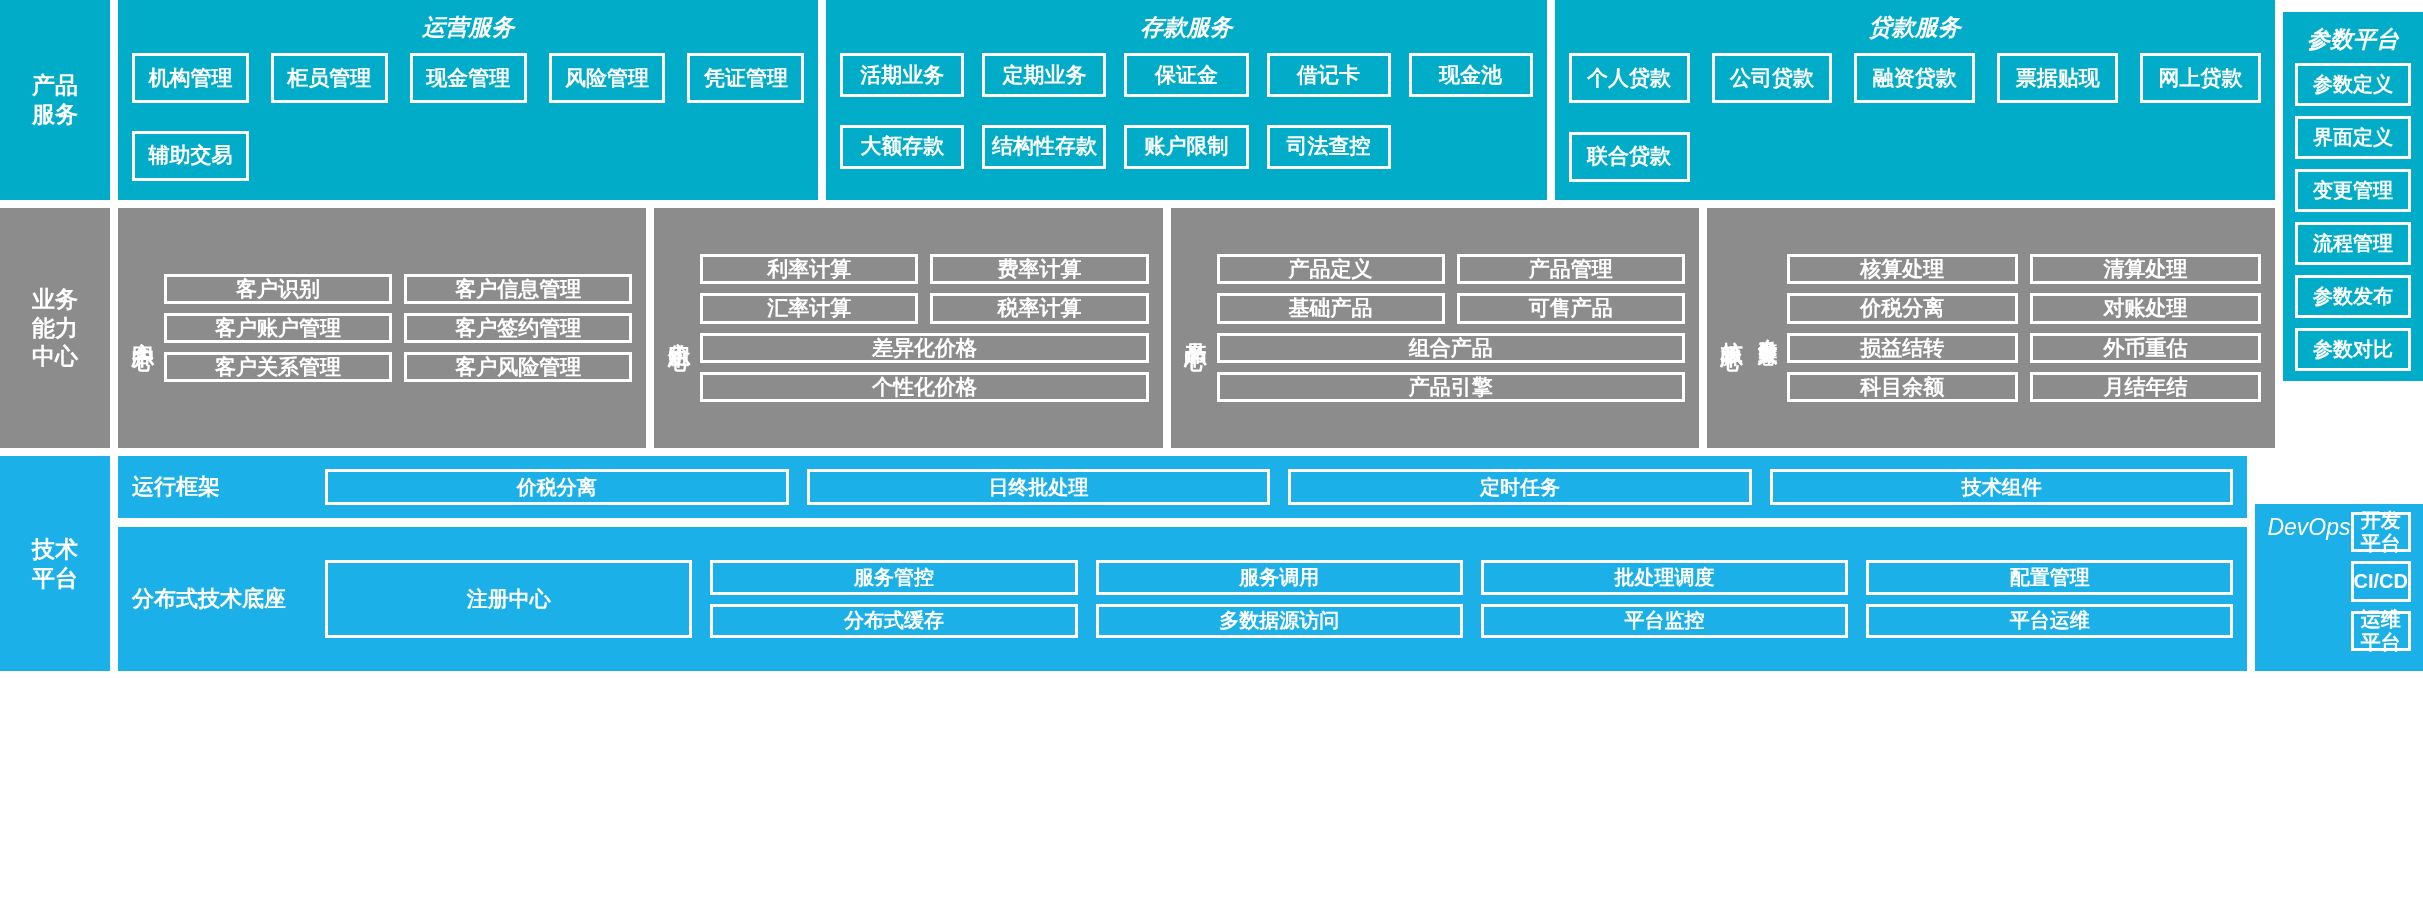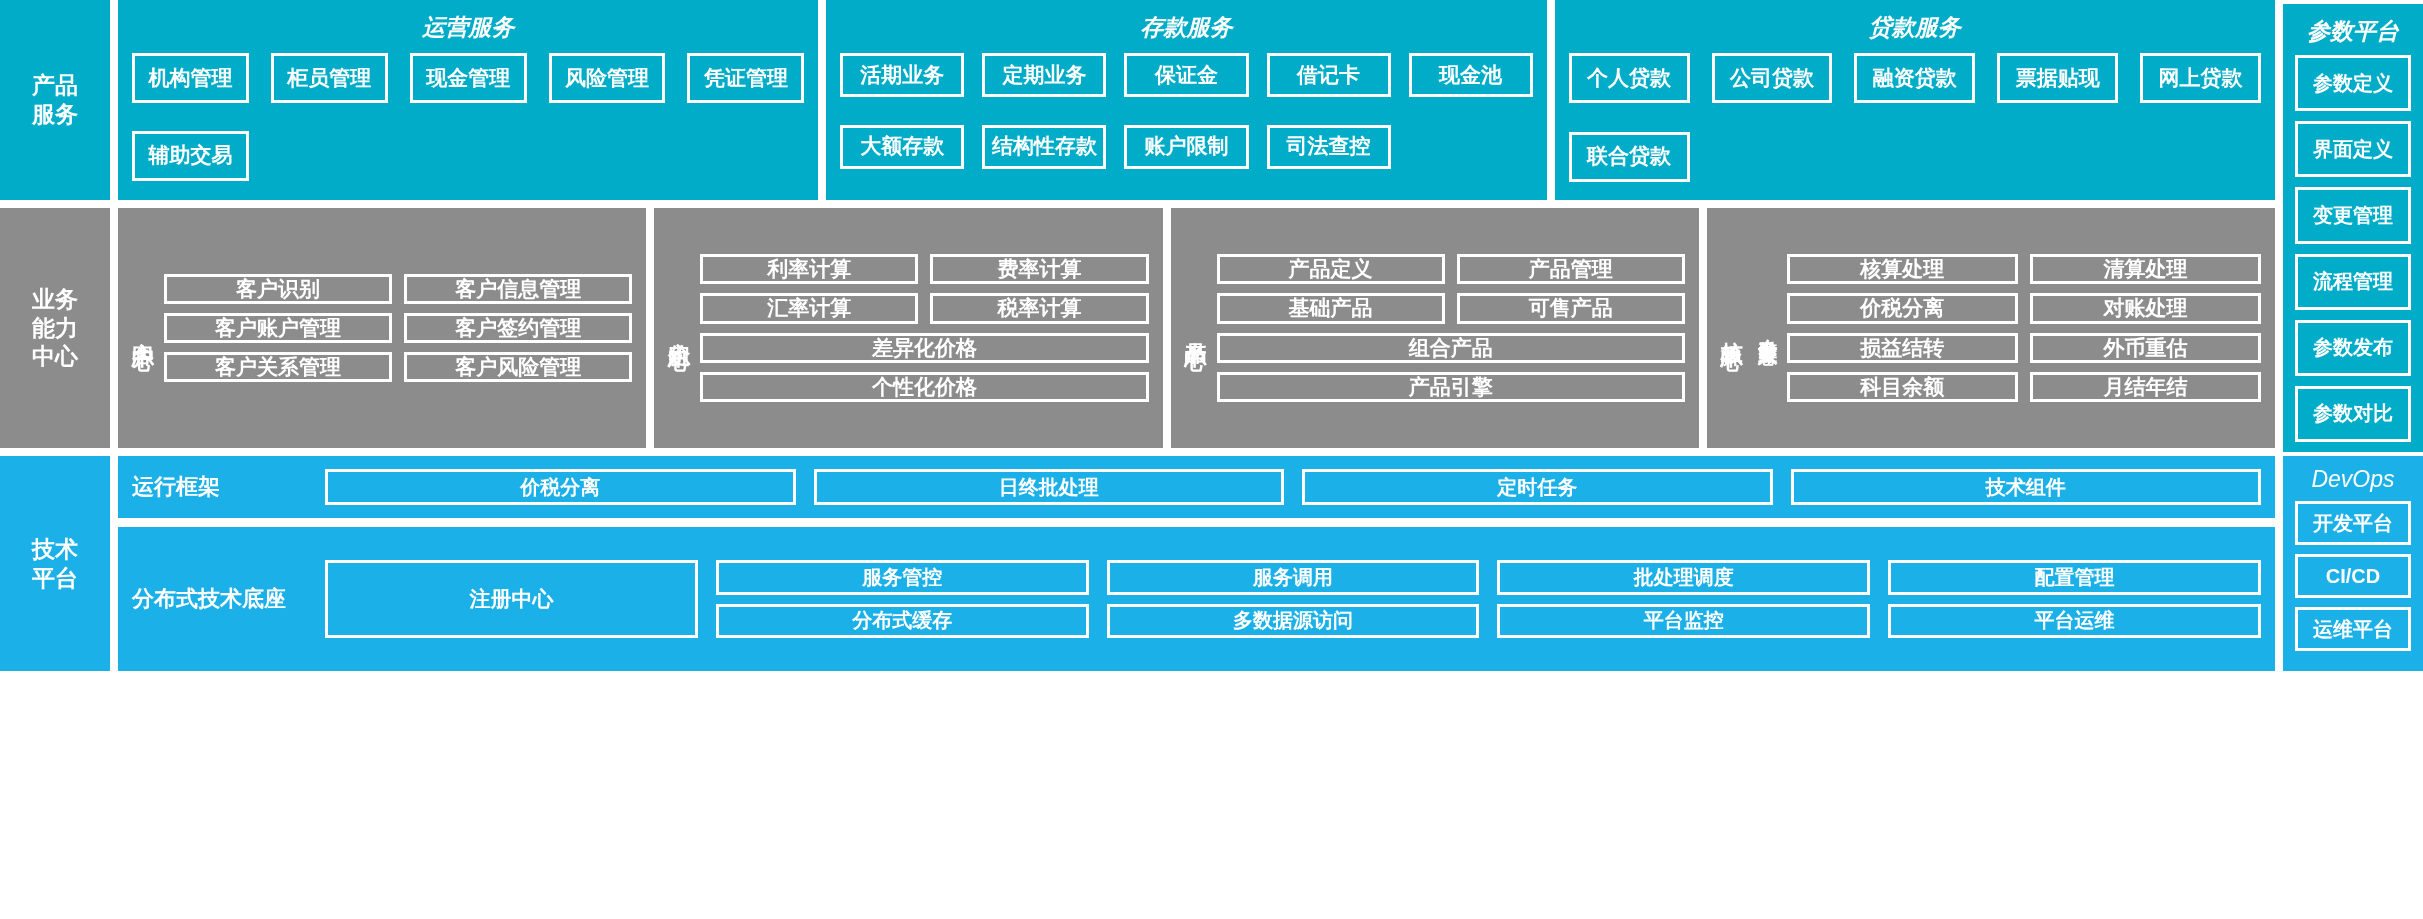--- a/index.html
+++ b/index.html
@@ -112,22 +112,22 @@
   .techband .items{flex:1;display:flex;gap:18px;}
   .techband .items .card{flex:1;height:36px;font-size:20px;}
   .techband2 .items{flex-direction:row;}
   .techband2 .colstack{flex:1;display:flex;flex-direction:column;gap:9px;}
   .techband2 .colstack .card{height:34px;font-size:20px;}
   .techband2 .bigcard{flex:1;display:flex;}
   .techband2 .bigcard .card{flex:1;height:auto;min-height:78px;font-size:21px;}
 
   .devops{
     flex:0 0 140px;
-    display:flex;flex-direction:column;
-    padding:8px 12px 20px 12px;box-sizing:border-box;
+    display:flex;flex-direction:row;
+    padding:8px 12px 20px 12px;box-sizing:border-box;margin-top:48px;
   }
   .devops .group-title{font-size:23px;margin:2px 0 8px 0;font-weight:normal;}
   .devops .plist{display:flex;flex-direction:column;gap:9px;flex:1;}
   .devops .plist .card{flex:1;font-size:20px;min-height:0;}
 
   .leftlabel-tech{
     flex:0 0 110px;display:flex;align-items:center;justify-content:center;
     color:#fff;font-weight:bold;font-size:23px;text-align:center;line-height:1.25;
   }
 </style>
@@ -318,21 +318,21 @@
     <div class="devops blue">
       <div class="group-title">DevOps</div>
       <div class="plist">
         <div class="card">开发平台</div>
         <div class="card">CI/CD</div>
         <div class="card">运维平台</div>
       </div>
     </div>
   </div>
 
-  <div class="paramcol cyan" style="position:absolute;right:0;top:4px;width:140px;height:448px;">
+  <div class="paramcol cyan" style="position:absolute;right:0;top:12px;width:140px;height:369px;">
     <div class="group-title">参数平台</div>
     <div class="plist">
       <div class="card">参数定义</div>
       <div class="card">界面定义</div>
       <div class="card">变更管理</div>
       <div class="card">流程管理</div>
       <div class="card">参数发布</div>
       <div class="card">参数对比</div>
     </div>
   </div>

